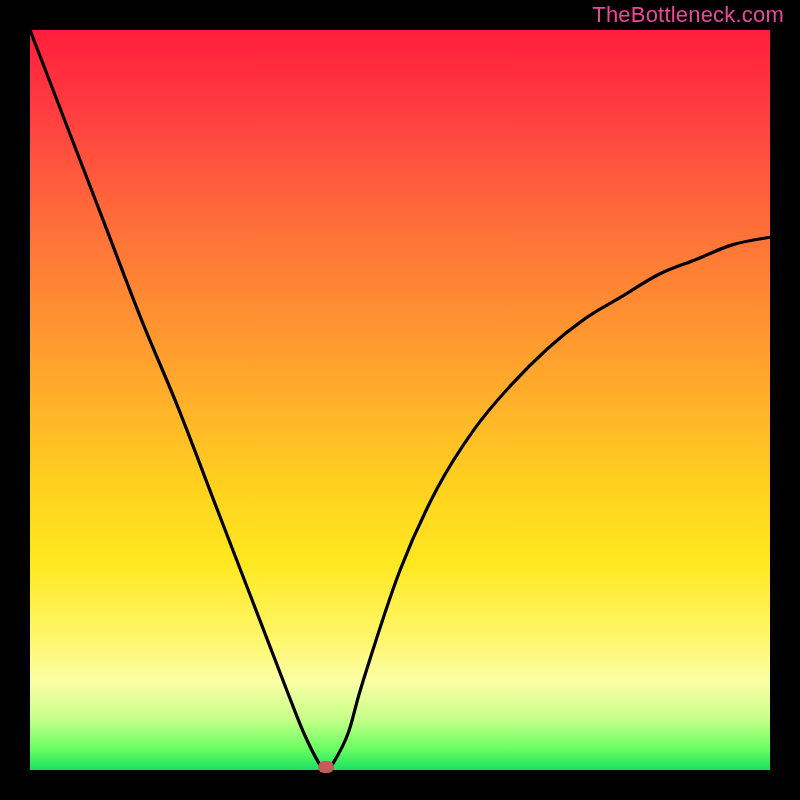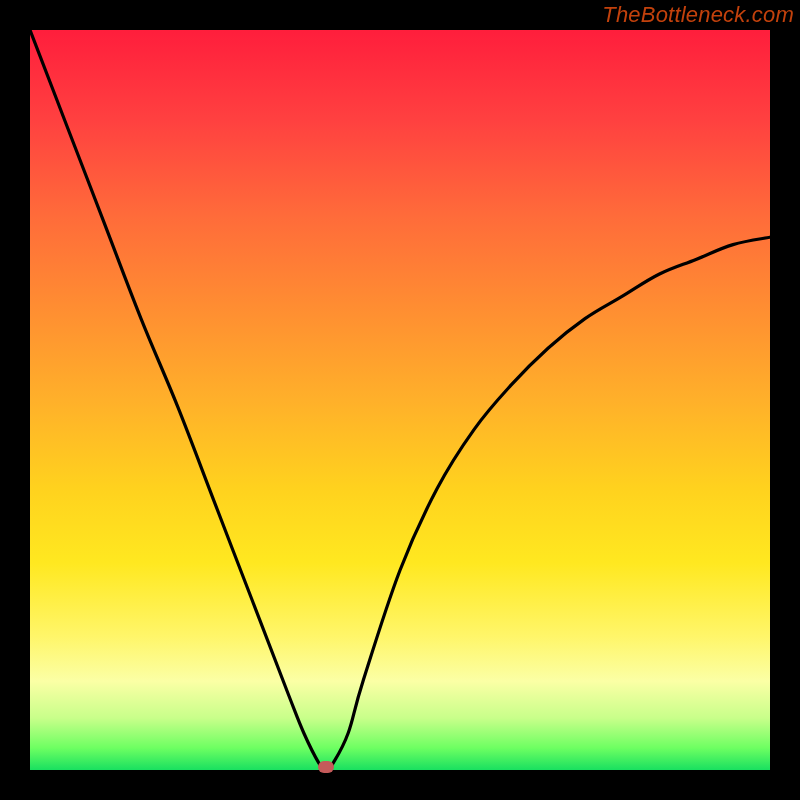--- a/index.html
+++ b/index.html
@@ -43,27 +43,26 @@
       #fff66a 82%,
       #fbffa5 88%,
       #c8ff8a 93%,
       #6eff62 97%,
       #19e060 100%
     );
   }
   .watermark {
     position: absolute;
     top: 2px;
-    right: 6px;
+    right: 16px;
     font-family: Arial, Helvetica, sans-serif;
     font-size: 22px;
-    color: #c2410c;
+    color: #ec4899;
     font-weight: 400;
     letter-spacing: 0.2px;
-    font-style: italic;
   }
   svg.curve {
     position: absolute;
     left: 0;
     top: 0;
     width: 740px;
     height: 740px;
   }
   .marker {
     position: absolute;

